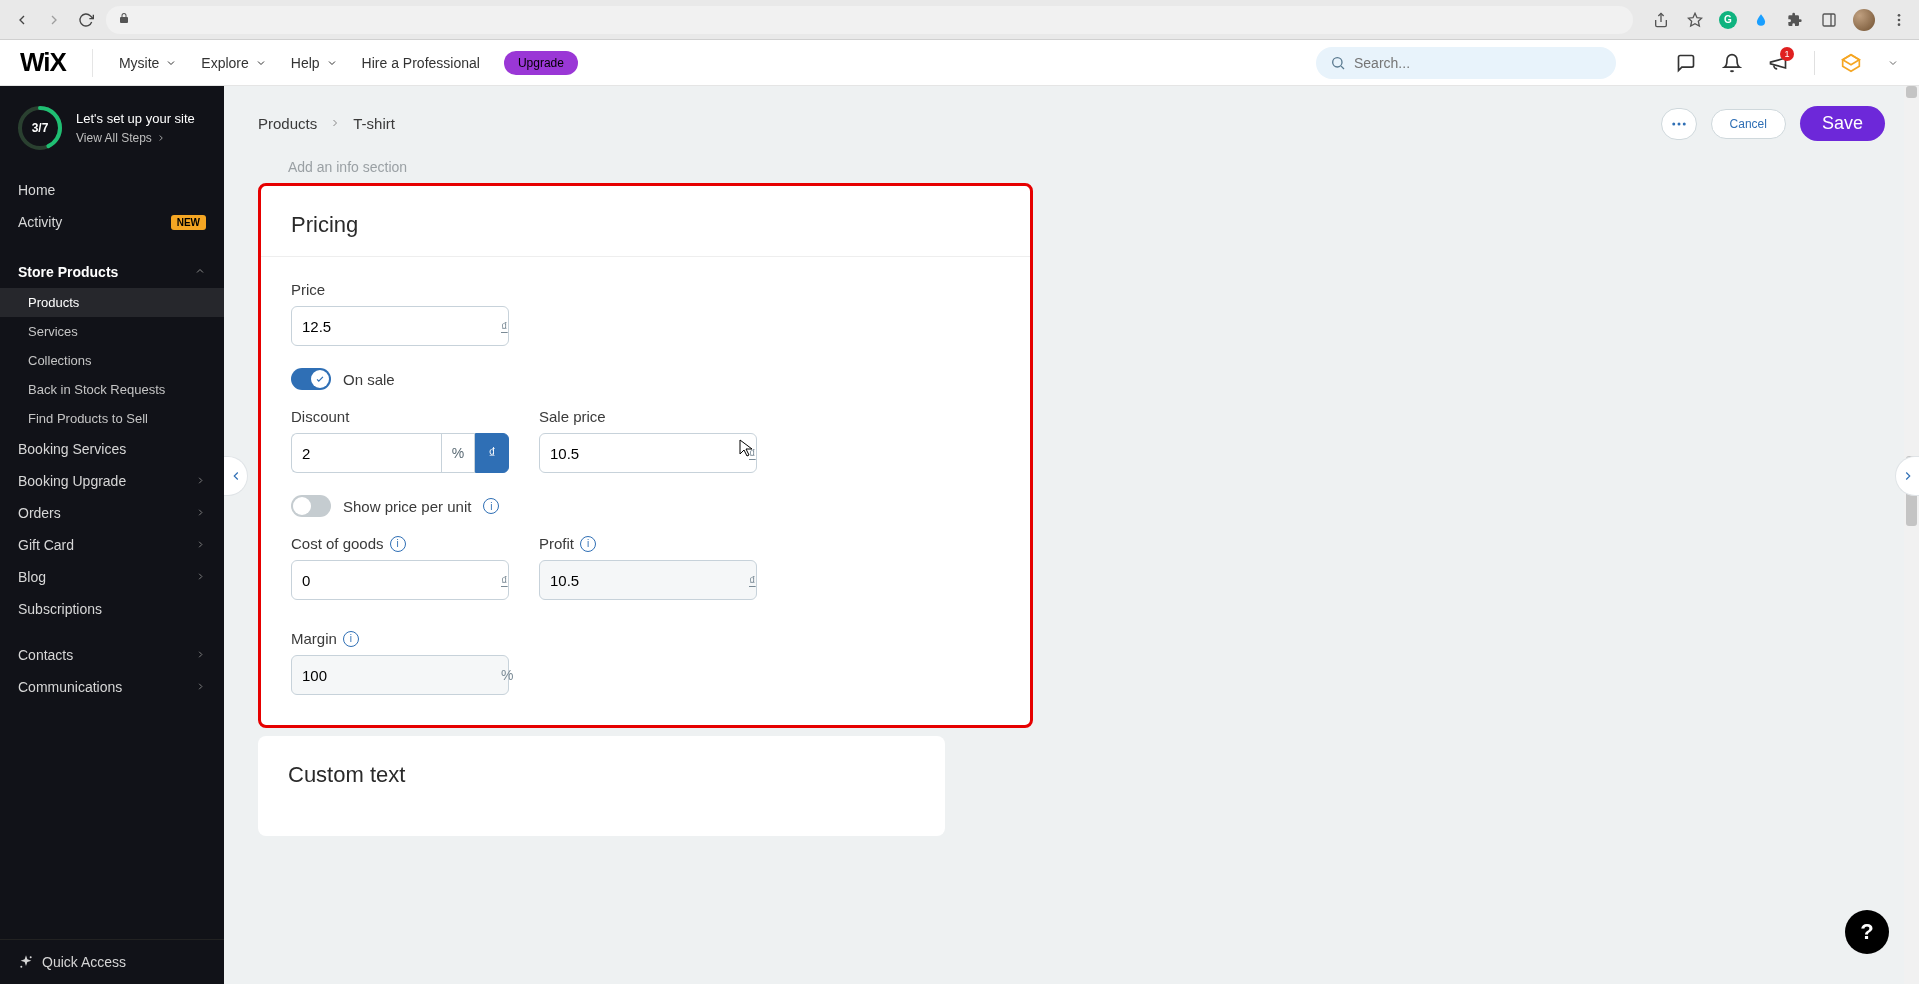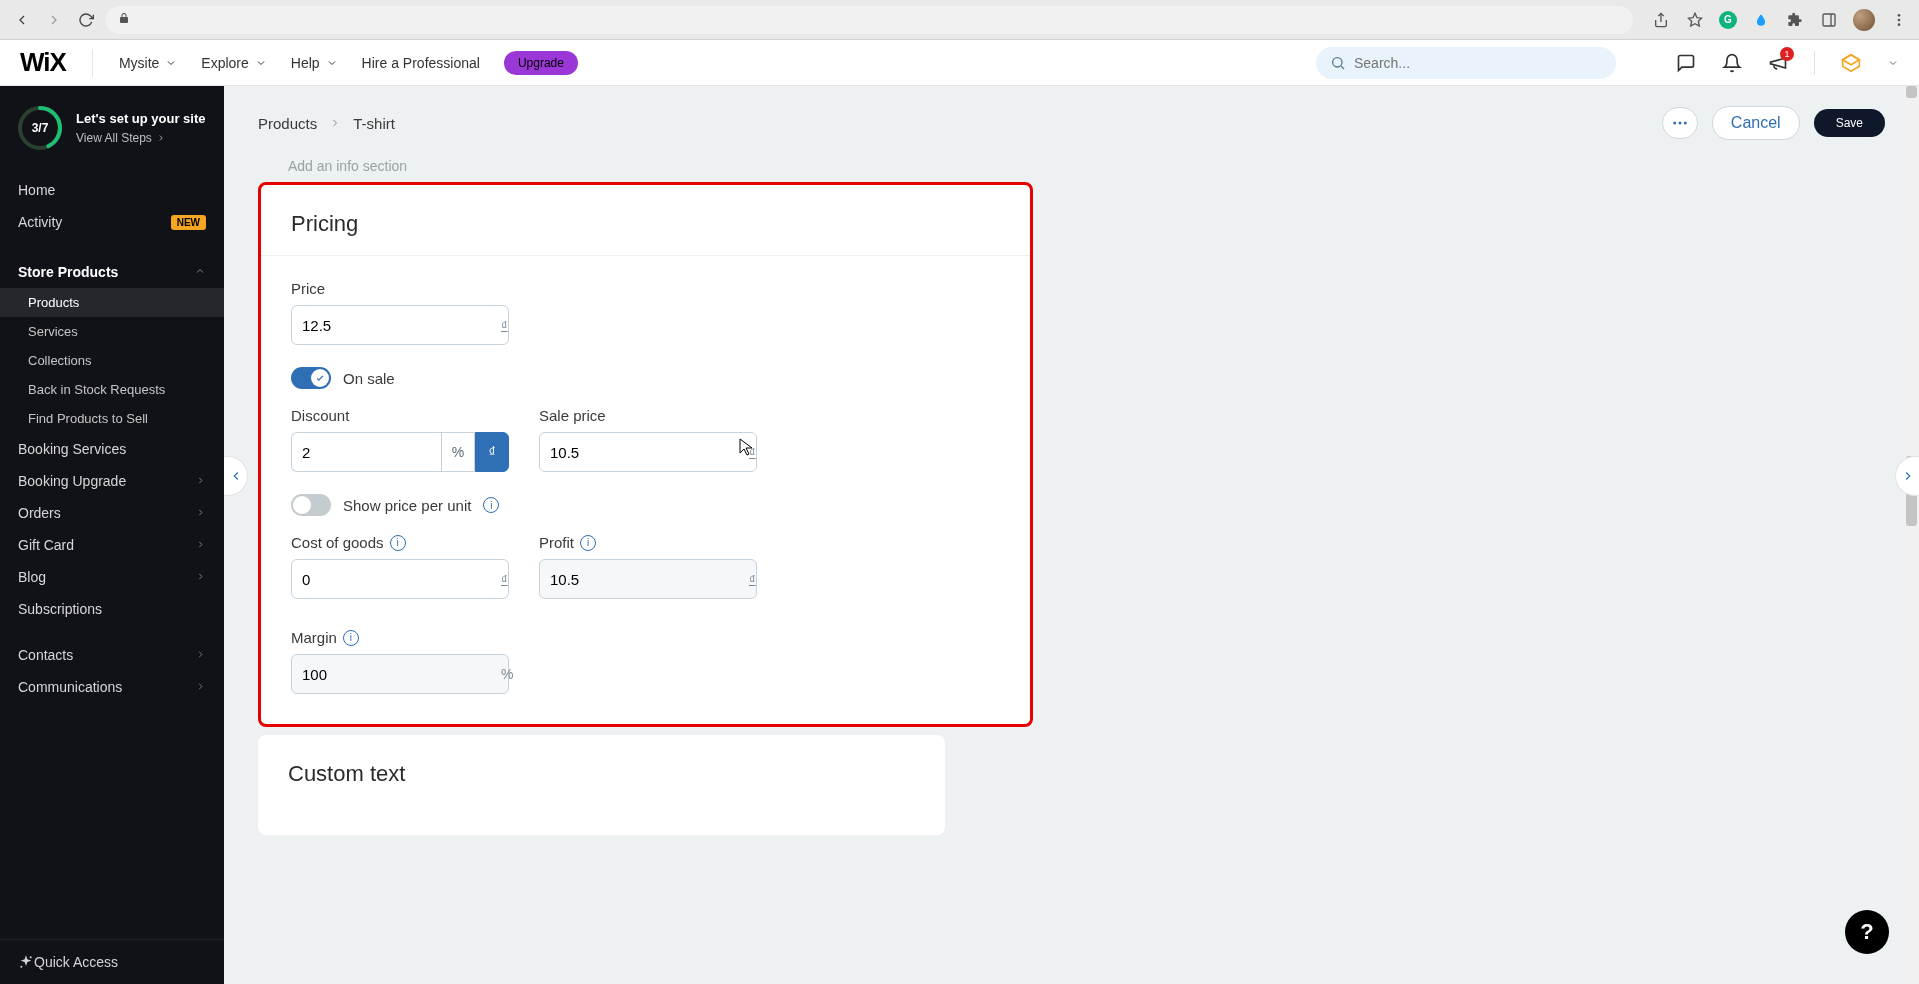--- a/index.html
+++ b/index.html
@@ -33,41 +33,41 @@
 
 .layout { display:flex; height:calc(984px - 40px - 46px); }
 
 
 .sidebar { width:224px; background:#111218; color:#d5d5d5; display:flex; flex-direction:column; font-size:14px; }
 .setup-box { padding:18px 16px; display:flex; gap:12px; align-items:center; border-bottom: 0px solid #222; }
 .progress-ring { width:48px; height:48px; position:relative; }
 .progress-ring svg { transform: rotate(-90deg); }
 .progress-text { position:absolute; inset:0; display:flex; align-items:center; justify-content:center; font-size:12px; font-weight:bold; color:#fff;}
 .setup-right { font-size:13px; }
-.setup-title { font-weight:700; color:#fff; line-height:1.2; }
+.setup-title { font-weight:400; color:#fff; line-height:1.2; }
 .view-steps { color:#bfbfbf; font-size:12px; margin-top:4px; display:flex; align-items:center; gap:4px; }
 
 .side-section { padding: 4px 0; }
 .side-item { padding:8px 18px; display:flex; align-items:center; justify-content:space-between; cursor:pointer; color:#d7d7d7;}
 .side-item.expanded { font-weight:600; color:#fff; }
 .side-sub { padding:7px 18px 7px 28px; font-size:13px; color:#c5c5c5; cursor:pointer; }
 .side-sub.active { background:#26272c; color:#fff; }
 .badge-new { background:#f5a623; color:#000; font-size:10px; font-weight:700; padding:2px 6px; border-radius:3px; }
 .caret { font-size:11px; color:#888; }
-.quick-access { margin-top:auto; padding:14px 18px; display:flex; align-items:center; gap:0; font-size:14px; border-top:1px solid #222; cursor:pointer;}
+.quick-access { margin-top:auto; padding:14px 18px; display:flex; align-items:center; gap:8px; font-size:14px; border-top:1px solid #222; cursor:pointer;}
 
 
 .main { flex:1; background:#eef1f2; position:relative; overflow:hidden; }
 .crumb-row { display:flex; align-items:center; justify-content:space-between; padding:20px 34px 10px 34px; }
 .crumbs { display:flex; align-items:center; gap:12px; font-size:15px; color:#3a3a3a; }
 .crumb-sep { color:#888; }
 .crumb-actions { display:flex; align-items:center; gap:14px; }
 .dots-btn { width:36px; height:32px; border-radius:16px; border:1px solid #cfd8dc; display:flex; align-items:center; justify-content:center; color:#2f6fb5; background:#fff; cursor:pointer; }
-.btn-cancel { padding:7px 18px; border-radius:18px; border:1px solid #cfd8dc; color:#2f6fb5; background:#fff; font-size:16px; cursor:pointer; }
-.btn-save { padding:7px 22px; border-radius:18px; background:#0f172a; color:#fff; font-size:12px; cursor:pointer; border:none; }
+.btn-cancel { padding:7px 18px; border-radius:18px; border:1px solid #cfd8dc; color:#2f6fb5; background:#fff; font-size:12px; cursor:pointer; }
+.btn-save { padding:7px 22px; border-radius:18px; background:#6d28d9; color:#fff; font-size:18px; cursor:pointer; border:none; }
 
 .content-col { padding: 8px 34px 40px 34px; }
 .ghost-link { color:#9aa0a4; font-size:14px; margin-left:30px; margin-bottom:8px; }
 
 .card { background:#fff; border-radius:8px; padding:26px 30px 30px 30px; margin-top:8px; width:775px;}
 .card.hl { border:3px solid #e60000; }
 .card h2 { font-weight:400; font-size:22px; color:#2a2a2a; margin-bottom:18px; }
 .card-divider { height:1px; background:#eee; margin:0 -30px 24px -30px; }
 
 .form-row { display:flex; gap:30px; margin-top:18px; flex-wrap:wrap;}

